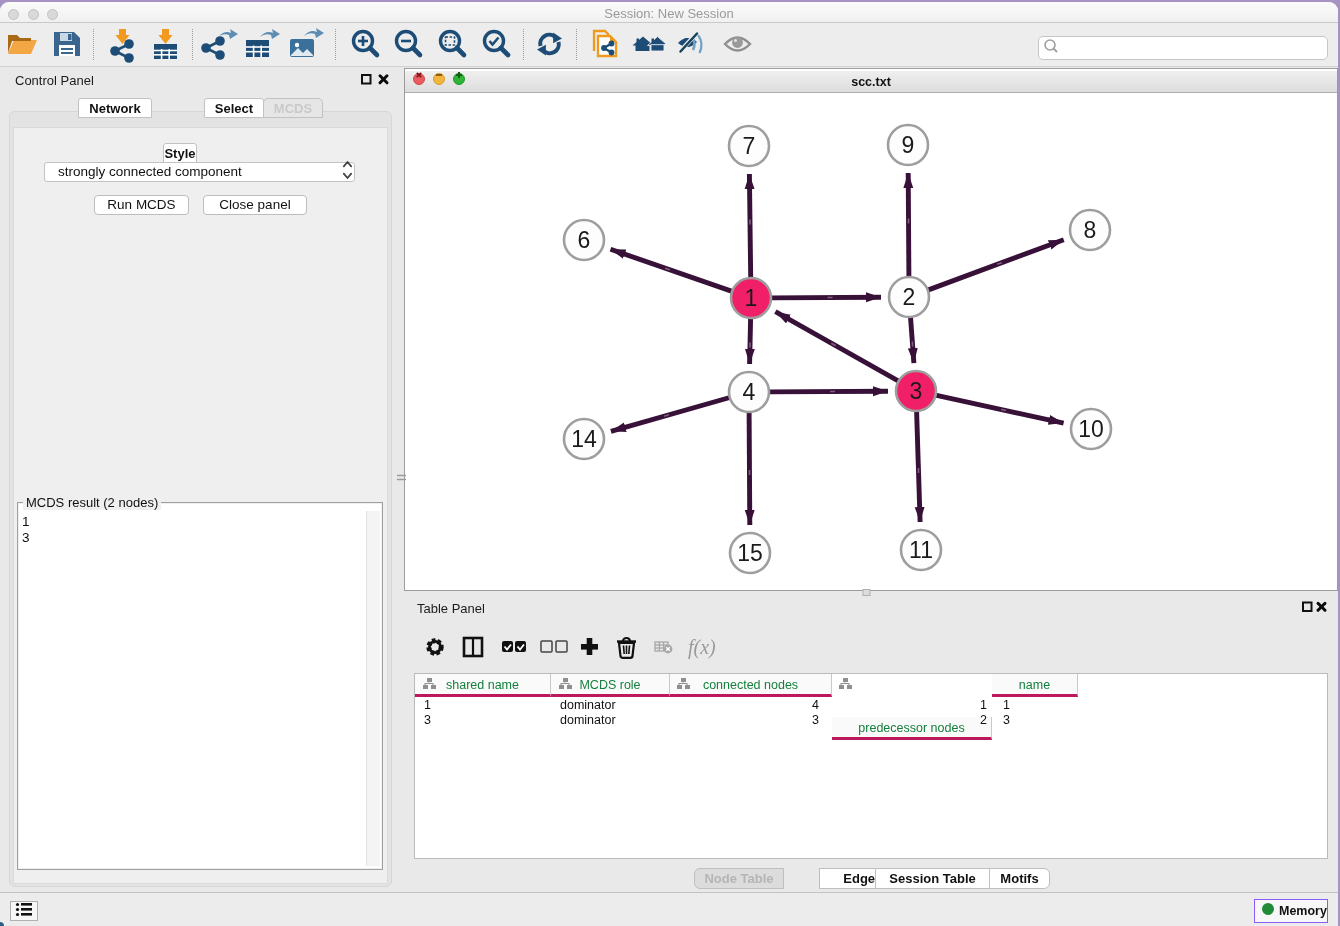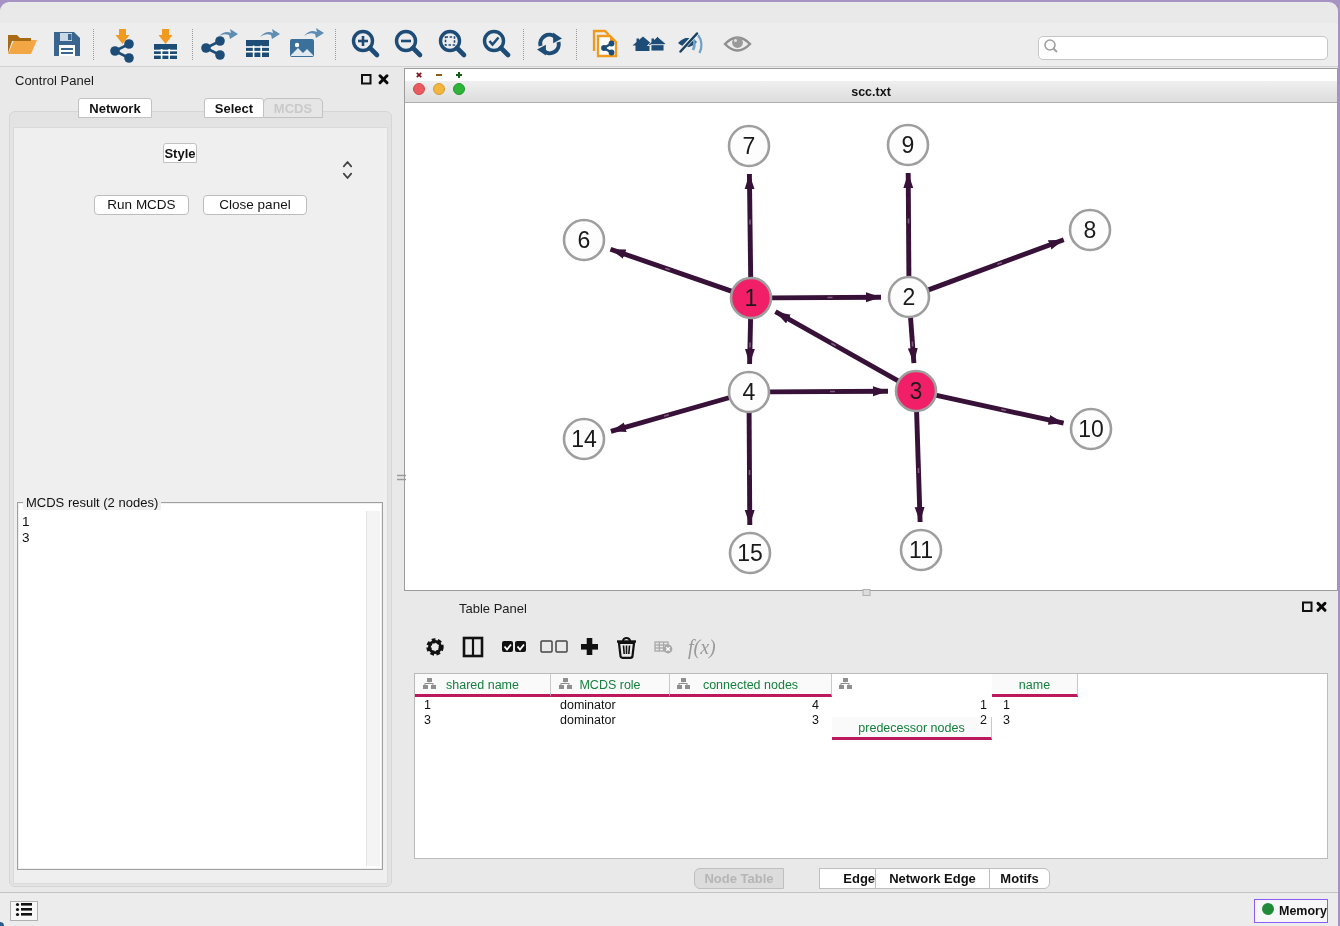--- a/index.html
+++ b/index.html
@@ -17,56 +17,63 @@
 #optlab{position:absolute;left:0px;top:137px;width:400px;text-align:center;font-size:13.5px;color:#111;}
 #dropdown{position:absolute;left:44px;top:160px;width:311px;height:20px;background:#fff;border:1px solid #c3c3c3;border-radius:3px;box-sizing:border-box;font-size:13.5px;color:#111;line-height:18px;padding-left:13px;}
 .btn{position:absolute;top:193px;height:20px;background:#fff;border:1px solid #bdbdbd;border-radius:4px;box-sizing:border-box;font-size:13.5px;color:#111;text-align:center;line-height:18px;}
 #grpbox{position:absolute;left:17px;top:500px;width:366px;height:368px;border:1px solid #a0a0a0;box-sizing:border-box;}
 #grpwhite{position:absolute;left:19px;top:502px;width:362px;height:364px;background:#fff;}
 #grplab{position:absolute;left:23px;top:493px;background:#efefef;font-size:13px;color:#111;padding:0 3px;}
 #grptext{position:absolute;left:22px;top:512px;font-size:13.5px;color:#111;line-height:16px;}
 #grpscroll{position:absolute;left:366px;top:509px;width:13px;height:355px;background:#f4f4f4;border-left:1px solid #e3e3e3;}
 
 #netwin{position:absolute;left:404px;top:66px;width:934px;height:523px;background:#fff;border:1px solid #9c9c9c;box-sizing:border-box;}
-#nettitle{position:absolute;left:0;top:12px;width:100%;height:22px;background:linear-gradient(#efefef,#dddddd);border-bottom:1px solid #aeaeae;box-sizing:border-box;text-decoration:underline;}
+#nettitle{position:absolute;left:0;top:2px;width:100%;height:22px;background:linear-gradient(#efefef,#dddddd);border-bottom:1px solid #aeaeae;box-sizing:border-box;text-decoration:underline;}
 #netname{position:absolute;top:4px;left:0;width:100%;text-align:center;font-size:12.5px;color:#111;font-weight:bold;}
 .tl2{position:absolute;top:2px;width:12px;height:12px;border-radius:50%;box-sizing:border-box;}
 
-#tphead{position:absolute;left:417px;top:599px;font-size:13px;color:#1c1c1c;margin-left:42px;}
+#tphead{position:absolute;left:417px;top:599px;font-size:13px;color:#1c1c1c;}
 #tbox{position:absolute;left:414px;top:671px;width:914px;height:186px;background:#fff;border:1px solid #bbb;box-sizing:border-box;}
 .hcell{position:absolute;top:0;height:23px;background:#fafafa;border-right:1px solid #c9c9c9;border-bottom:3px solid #be185d;box-sizing:border-box;font-size:12.5px;color:#15803d;text-align:center;line-height:23px;}
 .rcell{position:absolute;font-size:12.5px;color:#111;}
 
 .btab{position:absolute;top:866px;height:21px;background:#fff;border:1px solid #bfbfbf;box-sizing:border-box;font-size:13px;font-weight:bold;color:#111;text-align:center;line-height:20px;}
 
 #statusbar{position:absolute;left:0;top:890px;width:1338px;height:34px;background:#ececec;border-top:1px solid #c3c3c3;}
 #membtn{position:absolute;left:1254px;top:897px;width:74px;height:24px;background:#f7f7f7;border:1px solid #8b5cf6;box-sizing:border-box;font-size:12.5px;font-weight:bold;color:#111;}
 #listbtn{position:absolute;left:10px;top:899px;width:28px;height:20px;background:#f7f7f7;border:1px solid #b0b0b0;box-sizing:border-box;}
 </style></head>
 <body>
 <div id="win">
+  <div id="titlebar">
+    <div class="tl" style="left:8px;"></div>
+    <div class="tl" style="left:28px;"></div>
+    <div class="tl" style="left:47px;"></div>
+    <div id="wtitle">Session: New Session</div>
+  </div>
   <div id="toolbar">
     <div id="icons"></div>
     <div class="tbsep" style="left:93px;"></div>
     <div class="tbsep" style="left:192px;"></div>
     <div class="tbsep" style="left:335px;"></div>
     <div class="tbsep" style="left:523px;"></div>
     <div class="tbsep" style="left:576px;"></div>
     <div id="search"></div>
   </div>
 
   <div id="cphead">Control Panel</div>
   <div id="cptabs">
     <div class="tab" style="left:78px;width:74px;">Network</div>
     <div class="tab" style="left:163px;width:34px;margin-top:45px;">Style</div>
     <div class="tab" style="left:204px;width:60px;">Select</div>
     <div class="tab" style="left:263px;width:60px;background:#e6e6e6;color:#c9c9c9;border-radius:5px 5px 0 0;">MCDS</div>
   </div>
   <div id="cpouter"></div>
   <div id="cpinner"></div>
+  <div id="dropdown">strongly connected component</div>
   <div class="btn" style="left:94px;width:95px;">Run MCDS</div>
   <div class="btn" style="left:203px;width:104px;">Close panel</div>
   <div id="grpwhite"></div>
   <div id="grpscroll"></div>
   <div id="grpbox"></div>
   <div id="grplab">MCDS result (2 nodes)</div>
   <div id="grptext">1<br>3</div>
 
   <div id="netwin">
     <svg id="graph" style="position:absolute;left:0;top:21px;" width="932" height="499" viewBox="0 0 932 499">
@@ -156,21 +163,21 @@
     <div class="rcell" style="left:564px;top:24px;width:8px;text-align:right;">1</div>
     <div class="rcell" style="left:588px;top:24px;">1</div>
     <div class="rcell" style="left:9px;top:39px;">3</div>
     <div class="rcell" style="left:145px;top:39px;">dominator</div>
     <div class="rcell" style="left:396px;top:39px;width:8px;text-align:right;">3</div>
     <div class="rcell" style="left:564px;top:39px;width:8px;text-align:right;">2</div>
     <div class="rcell" style="left:588px;top:39px;">3</div>
   </div>
   <div class="btab" style="left:694px;width:90px;background:#dcdcdc;color:#b5b5b5;border-radius:6px 0 0 6px;">Node Table</div>
   <div class="btab" style="left:819px;width:117px;">Edge Table</div>
-  <div class="btab" style="left:875px;width:115px;">Network Edge</div>
+  <div class="btab" style="left:875px;width:115px;">Session Table</div>
   <div class="btab" style="left:989px;width:61px;border-radius:0 6px 6px 0;">Motifs</div>
 
   <div id="statusbar"></div>
   <div id="listbtn"></div>
   <div id="membtn">
       <span style="position:absolute;left:24px;top:4px;">Memory</span>
     </div>
 </div>
 <svg id="ovl" style="position:absolute;left:0;top:0;z-index:50;pointer-events:none;" width="1340" height="926" font-family="'Liberation Sans',sans-serif">
 

